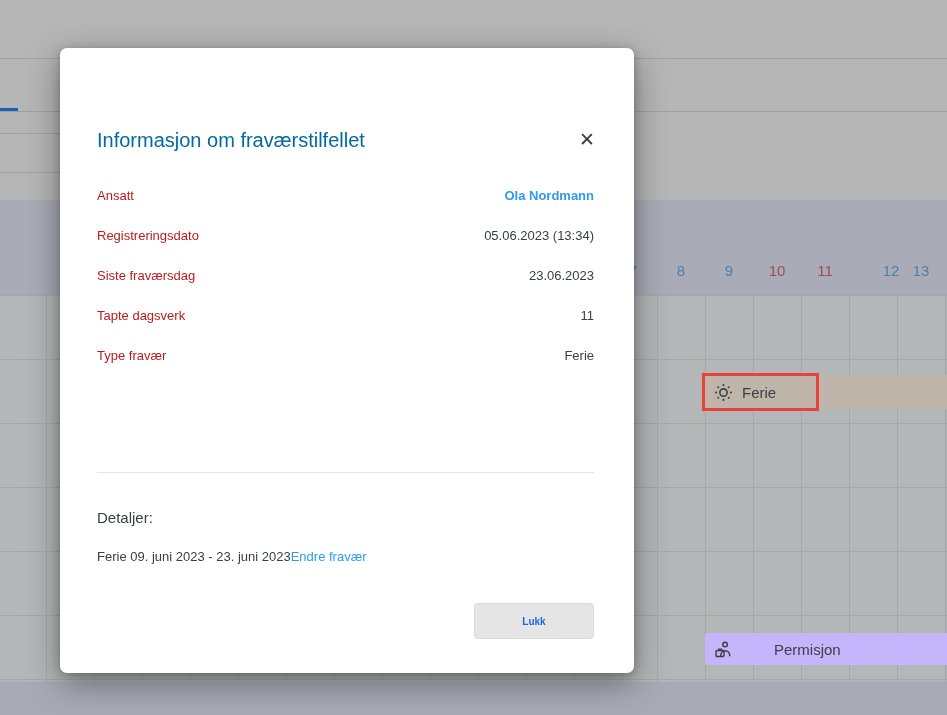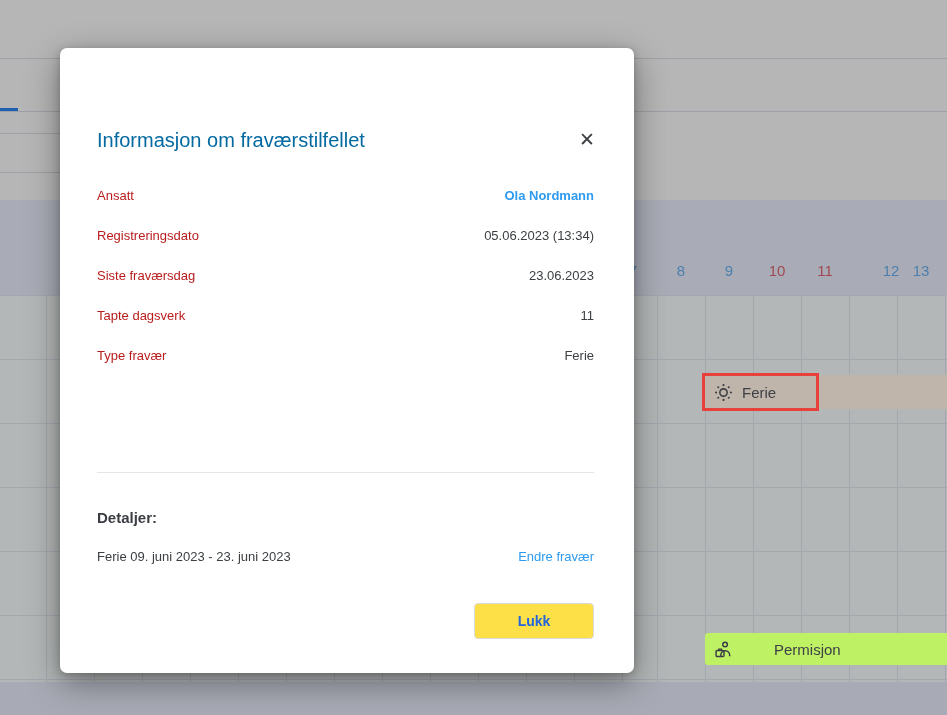--- a/index.html
+++ b/index.html
@@ -34,21 +34,21 @@
     background-position:657px 0,0 0;
   }
   .cal-footer{position:absolute;left:0;top:682px;width:947px;height:33px;background:#a8abb5;}
   
   .bar{
     position:absolute;left:705px;right:0;display:flex;align-items:center;
     gap:9px;padding-left:9px;box-sizing:border-box;
     border-radius:3px 0 0 3px;font-size:15px;color:#3d4046;
   }
   .bar-ferie{top:375px;height:34px;background:#c0b5ab;}
-  .bar-permisjon{top:633px;height:32px;background:#bef264;gap:41px;}
+  .bar-permisjon{top:633px;height:32px;background:#c4b5fd;gap:41px;}
   .bar .ic{flex:0 0 auto;display:block;}
   
   .annotation{
     position:absolute;left:702px;top:373px;width:111px;height:32px;
     border:3px solid #e8413c;z-index:30;background:transparent;
   }
   
   .modal{
     position:absolute;left:60px;top:48px;width:574px;height:625px;z-index:20;
     background:#ffffff;border-radius:7px;
@@ -63,32 +63,32 @@
   }
   .fields{position:absolute;left:0;top:127px;width:574px;}
   .field-row{
     height:40px;display:flex;justify-content:space-between;align-items:center;
     padding:0 40px 0 37px;
   }
   .field-label{font-size:13px;color:#b91c1c;}
   .field-value{font-size:13px;color:#3c4043;}
   .field-value.link{color:#2e9bf0;font-weight:bold;cursor:pointer;}
   .divider{position:absolute;left:37px;right:40px;top:424px;height:1px;background:#e3e5e8;}
-  .details-heading{position:absolute;left:37px;top:461px;font-size:15px;font-weight:bold;color:#3a3d42;}
+  .details-heading{position:absolute;left:37px;top:461px;font-size:15px;font-weight:normal;color:#3a3d42;}
   .detail-row{
     position:absolute;left:37px;right:40px;top:496px;height:24px;
-    display:flex;justify-content:space-between;align-items:center;
+    display:flex;align-items:center;
   }
   .detail-text{font-size:13px;color:#3c4043;}
   .edit-link{font-size:13px;color:#2e9bf0;font-weight:400;cursor:pointer;}
   .close-btn{
     position:absolute;left:414px;top:555px;width:120px;height:36px;
-    background:#fde047;border:1px solid #d8dadd;border-radius:4px;
+    background:#e5e5e5;border:1px solid #d8dadd;border-radius:4px;
     font-family:"Liberation Sans",sans-serif;
-    font-size:14px;font-weight:bold;color:#2264dc;cursor:pointer;
+    font-size:10px;font-weight:bold;color:#2264dc;cursor:pointer;
   }
 </style>
 </head>
 <body>
 
 <div class="bg">
   <div class="band-toolbar"></div>
   <div class="band-tabs"></div>
   <div class="hline l58"></div>
   <div class="hline l111"></div>

